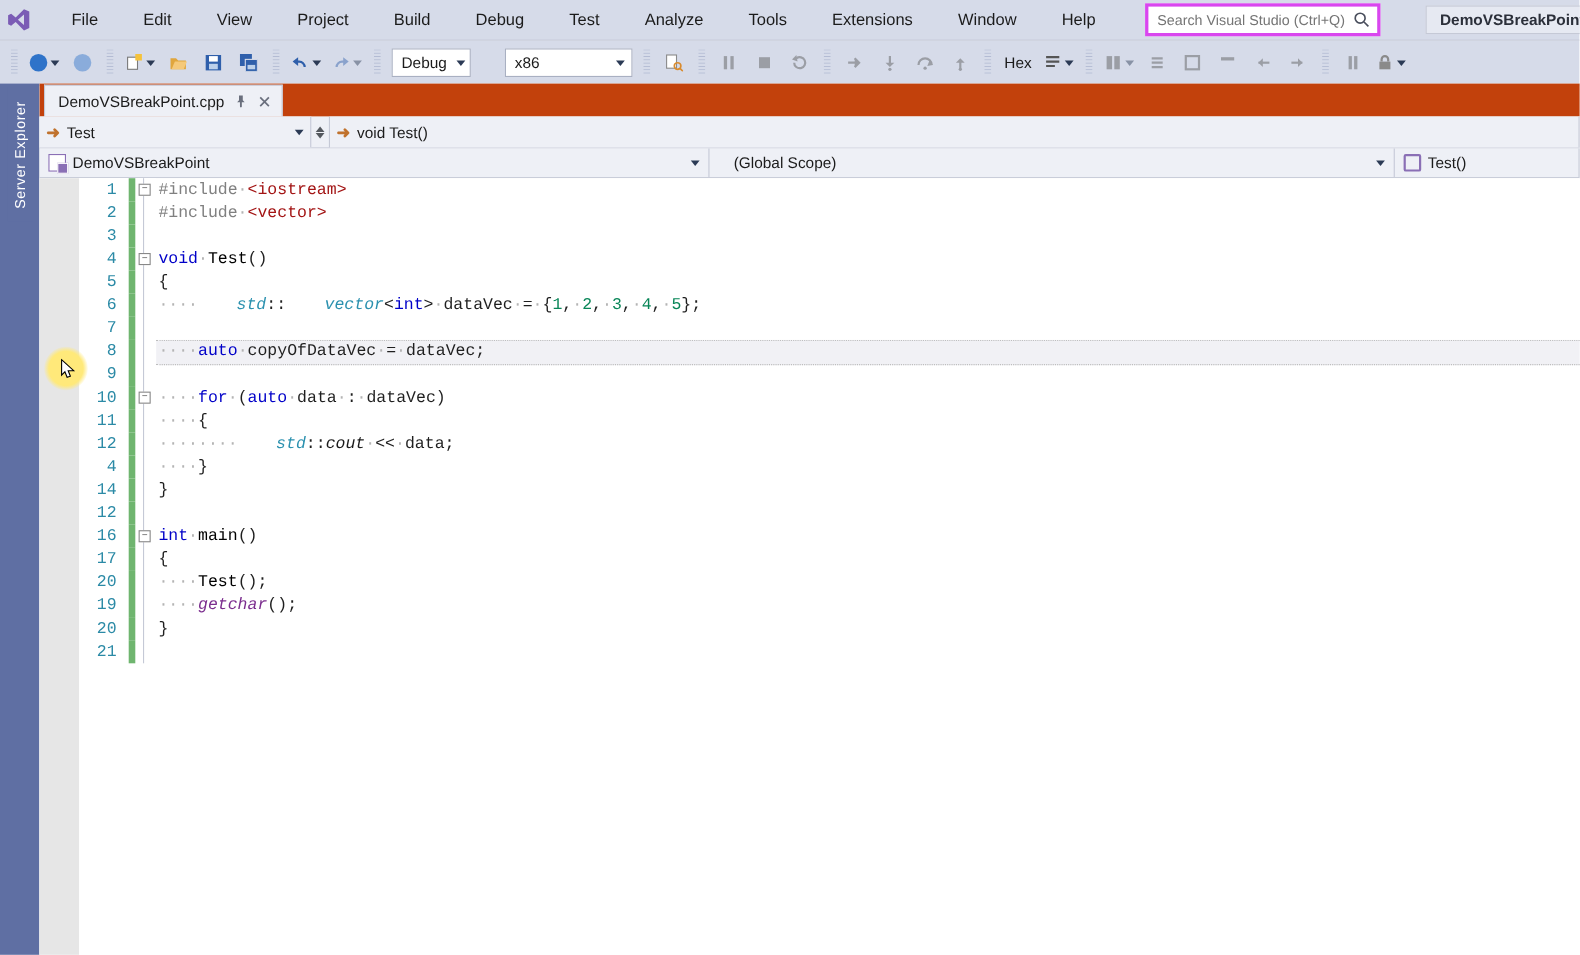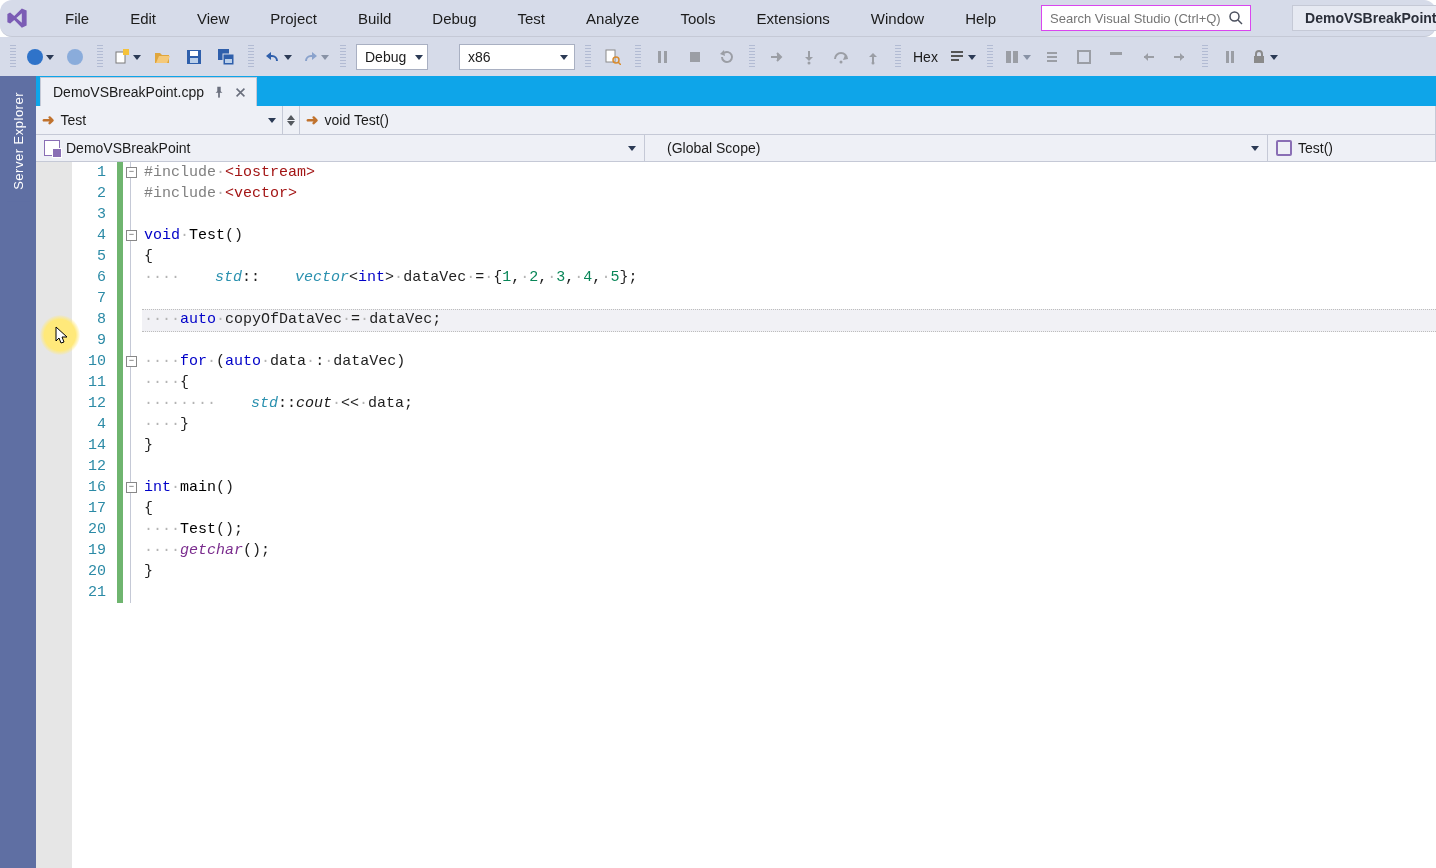--- a/index.html
+++ b/index.html
@@ -16,41 +16,40 @@
   
   .menubar {
     display: flex;
     align-items: center;
     height: 36px;
     background: #d6dbe9;
     border-bottom: 1px solid #c5c9d6;
     padding: 0 6px;
     gap: 21px;
     white-space: nowrap;
-    border-radius: 12px;
   }
   .vs-logo {
     width: 28px; height: 28px;
     display: flex; align-items: center; justify-content: center;
     margin-right: 6px;
   }
   .vs-logo svg { width: 22px; height: 22px; }
   .menu-item {
     padding: 4px 10px;
     color: #1b1b1b;
     cursor: default;
     border-radius: 2px;
     font-size: 15px;
   }
   .searchbox {
     margin-left: 14px;
     display: flex;
     align-items: center;
     background: #fff;
-    border: 1px solid #d946ef;
+    border: 3px solid #d946ef;
     height: 24px;
     width: 260px;
     padding: 0 6px;
   }
   .searchbox input {
     border: none;
     outline: none;
     flex: 1;
     font-size: 13px;
     color: #6a6f7d;
@@ -156,21 +155,21 @@
     position:absolute;
     left:36px; top:76px; right:0; bottom:0;
     display:flex;
     flex-direction:column;
     background:#fff;
   }
   .tabstrip {
     height:30px;
     display:flex;
     align-items:flex-end;
-    background:#0ea5e9;
+    background:#c2410c;
     padding-left:4px;
   }
   .doctab {
     display:flex;
     align-items:center;
     background:#eef0f6;
     height:28px;
     padding:0 8px 0 12px;
     gap:8px;
     font-size:14px;

